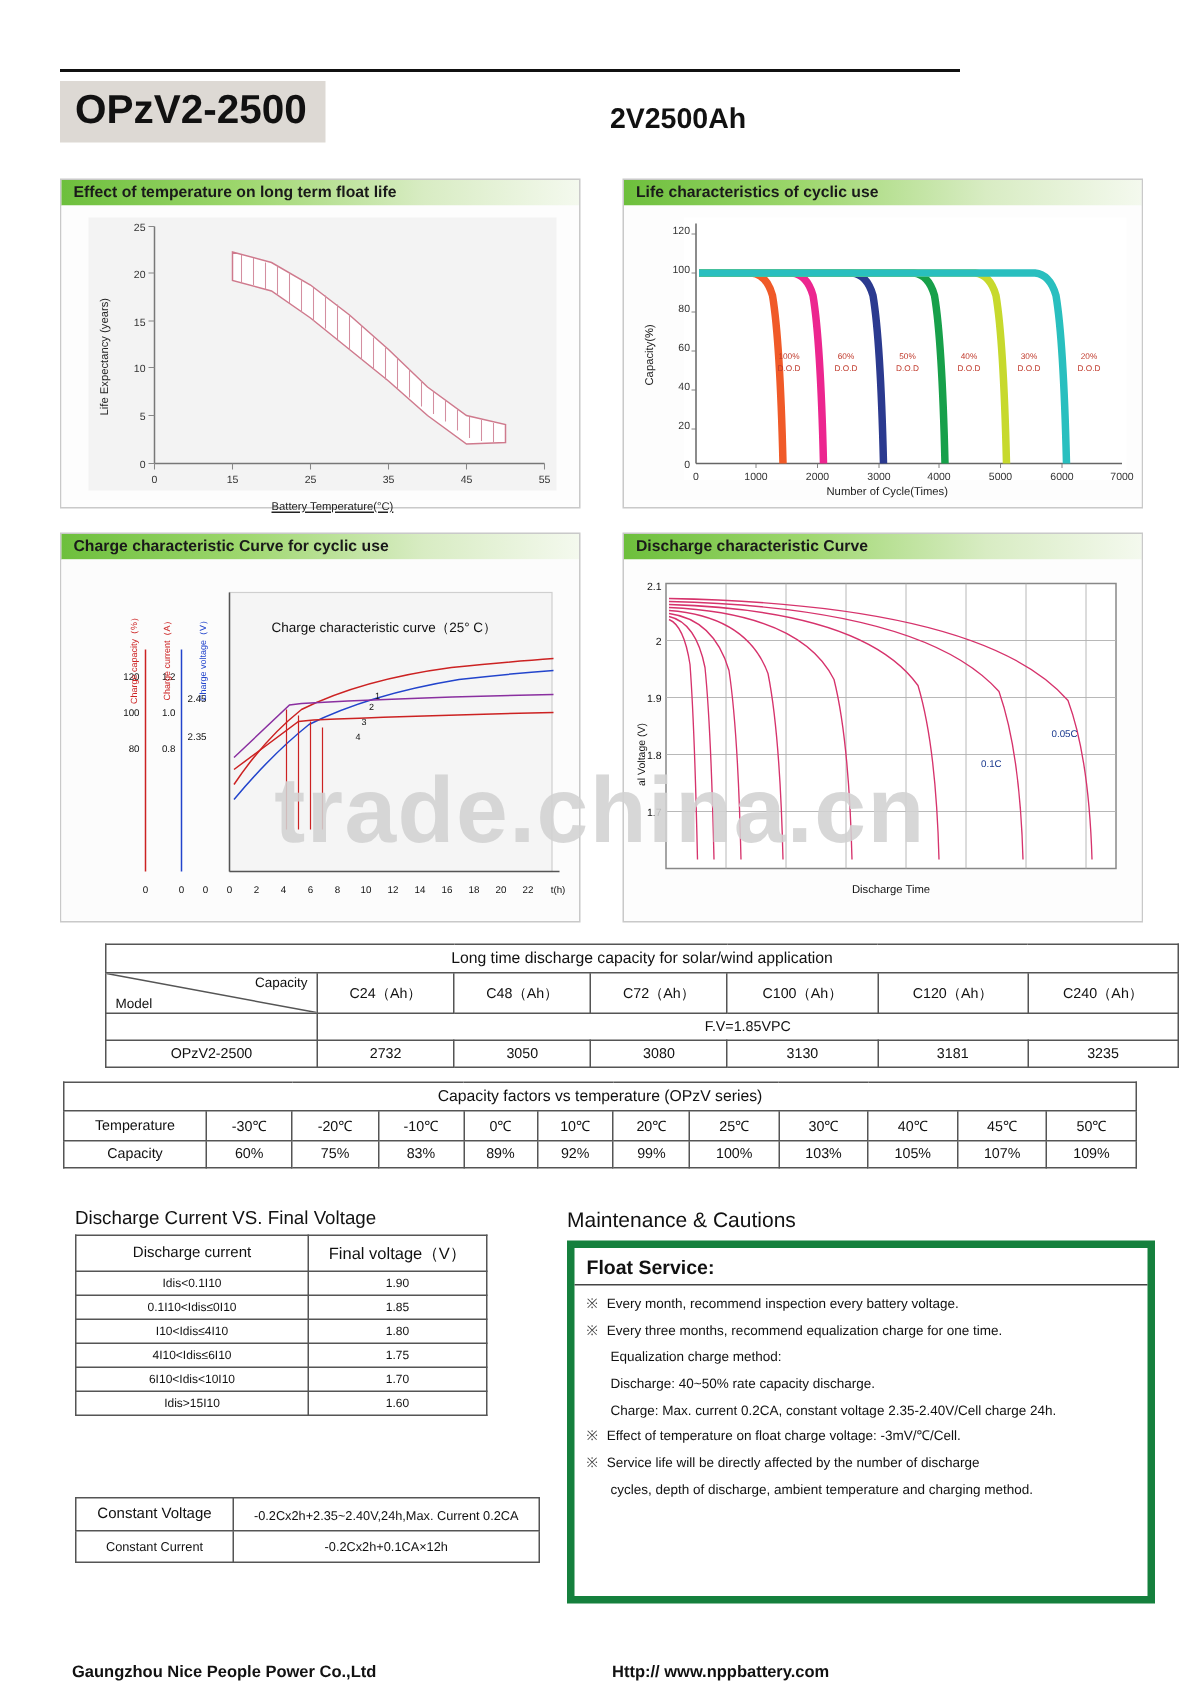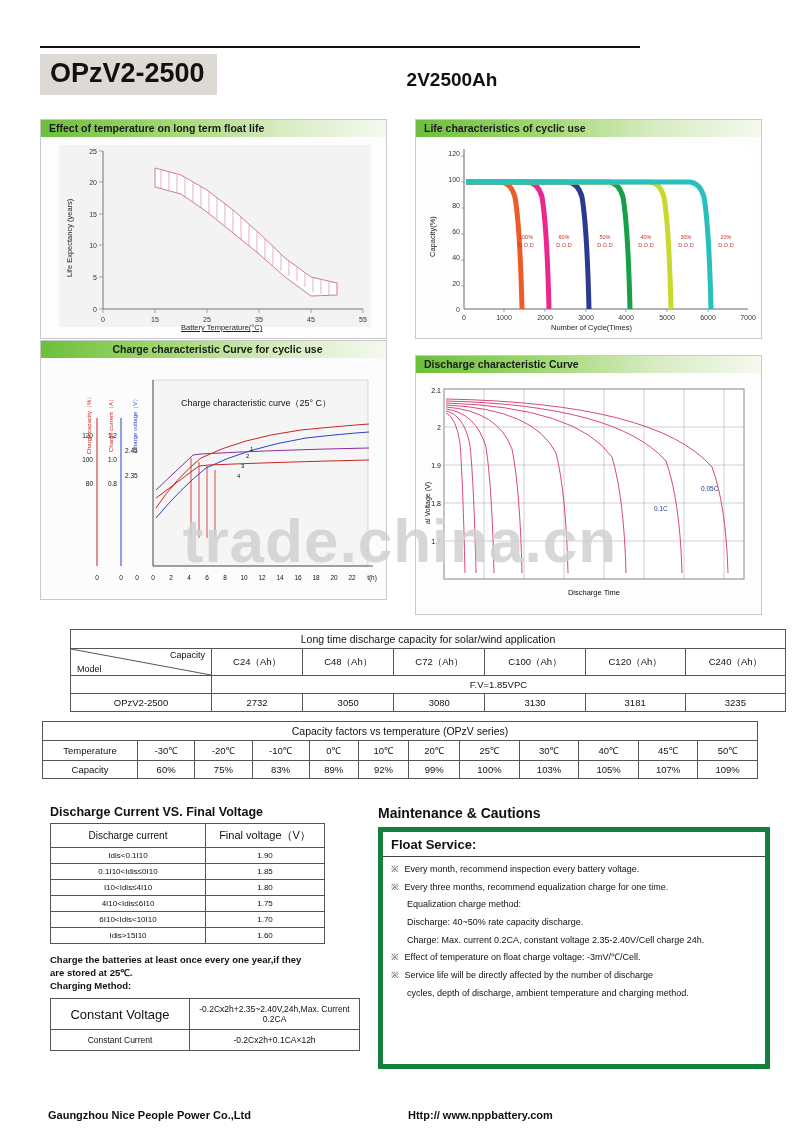--- a/index.html
+++ b/index.html
@@ -24,21 +24,21 @@
   
   .watermark{position:absolute;left:0;top:470px;width:800px;height:140px;display:flex;align-items:center;justify-content:center;
      font-size:62px;color:rgba(210,210,210,0.88);font-weight:bold;letter-spacing:1px;z-index:40;pointer-events:none;}
 
   
   table{border-collapse:collapse;font-size:9.5px;}
   .tbl{position:absolute;}
   .tbl td,.tbl th{border:1px solid #555;text-align:center;padding:3px 2px;font-weight:normal;}
   .tbl .hd{font-size:10.5px;}
 
-  .sect-title{position:absolute;font-weight:bold;font-size:12.5px;}
+  .sect-title{position:absolute;font-weight:normal;font-size:12.5px;}
   .note{position:absolute;font-size:9.5px;font-weight:bold;line-height:1.35;}
 
   .box{position:absolute;border:5px solid #15803d;}
   .box-h{font-size:13px;font-weight:bold;padding:5px 8px 2px 8px;}
   .mline{font-size:9px;padding:3px 8px 3px 8px;display:flex;gap:6px;line-height:1.3;}
   .mline .mk{color:#444;font-size:9px;}
 
   .footer{position:absolute;bottom:22px;left:0;width:800px;}
   .footer .l{position:absolute;left:48px;font-size:11px;font-weight:bold;}
   .footer .r{position:absolute;left:408px;font-size:11px;font-weight:bold;}
@@ -118,21 +118,21 @@
           <line x1="232" y1="109" x2="232" y2="128"></line>
           <line x1="240" y1="117" x2="240" y2="134"></line>
           <line x1="248" y1="124" x2="248" y2="139"></line>
           <line x1="256" y1="130" x2="256" y2="144"></line>
           <line x1="264" y1="136" x2="264" y2="150"></line>
           <line x1="272" y1="141" x2="272" y2="155"></line>
           <line x1="280" y1="143" x2="280" y2="157"></line>
           <line x1="288" y1="145" x2="288" y2="158"></line>
         </g>
       </svg>
-      <div class="axis-title" style="left:140px;top:186px;text-decoration:underline;">Battery Temperature(°C)</div>
+      <div class="axis-title" style="left:140px;top:196px;text-decoration:underline;">Battery Temperature(°C)</div>
       <div class="axis-title vtitle" style="left:24px;top:140px;">Life Expectancy (years)</div>
     </div>
   </div>
 
   <div class="panel" style="left:415px;top:119px;width:345px;height:218px;">
     <div class="panel-title">Life characteristics of cyclic use</div>
     <div class="plot">
       <svg width="345" height="200" viewBox="0 0 345 200">
         <rect x="40" y="8" width="295" height="175" fill="#fff"></rect>
         <line x1="48" y1="12" x2="48" y2="172" stroke="#666" stroke-width="1"></line>
@@ -192,21 +192,21 @@
             <text x="270" y="110">D.O.D</text>
           <text x="310" y="102">20%</text>
             <text x="310" y="110">D.O.D</text>
         </g>
       </svg>
       <div class="axis-title" style="left:135px;top:186px;">Number of Cycle(Times)</div>
       <div class="axis-title vtitle" style="left:12px;top:120px;">Capacity(%)</div>
     </div>
   </div>
 
-  <div class="panel" style="left:40px;top:340px;width:345px;height:258px;text-align:center;">
+  <div class="panel" style="left:40px;top:355px;width:345px;height:258px;">
     <div class="panel-title">Charge characteristic Curve for cyclic use</div>
     <div class="plot">
       <svg width="345" height="240" viewBox="0 0 345 240">
         <rect x="0" y="0" width="345" height="240" fill="#fcfcfc"></rect>
 
         <rect x="112" y="22" width="215" height="186" fill="#f5f5f5" stroke="#cfcfcf" stroke-width="0.8"></rect>
         <text x="215" y="48" font-size="9" fill="#111" text-anchor="middle" font-family="Liberation Sans">Charge characteristic curve（25° C）</text>
 
         <line x1="112" y1="208" x2="332" y2="208" stroke="#555" stroke-width="1"></line>
         <line x1="112" y1="22" x2="112" y2="208" stroke="#555" stroke-width="1"></line>
@@ -429,31 +429,26 @@
         <td style="font-size:8px;">1.70</td>
       </tr>
       <tr>
         <td style="font-size:8px;">Idis&gt;15I10</td>
         <td style="font-size:8px;">1.60</td>
       </tr>
     </tbody>
       </table>
   </div>
 
-  <div class="note" style="left:50px;top:954px;width:290px;">
-    <div>Charge the batteries at least once every one year,if they</div>
-    <div>are stored at 25℃.</div>
-    <div>Charging Method:</div>
-  </div>
 
   <div class="tbl" style="left:50px;top:998px;width:310px;">
     <table style="width:310px;">
       <tbody>
           <tr>
-        <td style="width:100px;font-size:13px;padding:5px 19px;">Constant Voltage</td>
+        <td style="width:100px;font-size:10px;padding:5px 2px;">Constant Voltage</td>
         <td style="font-size:8.5px;padding:5px 2px;">-0.2Cx2h+2.35~2.40V,24h,Max. Current 0.2CA</td>
       </tr>
       <tr>
         <td style="font-size:8.5px;padding:5px 2px;">Constant Current</td>
         <td style="font-size:8.5px;padding:5px 2px;">-0.2Cx2h+0.1CA×12h</td>
       </tr>
     </tbody>
       </table>
   </div>
 

